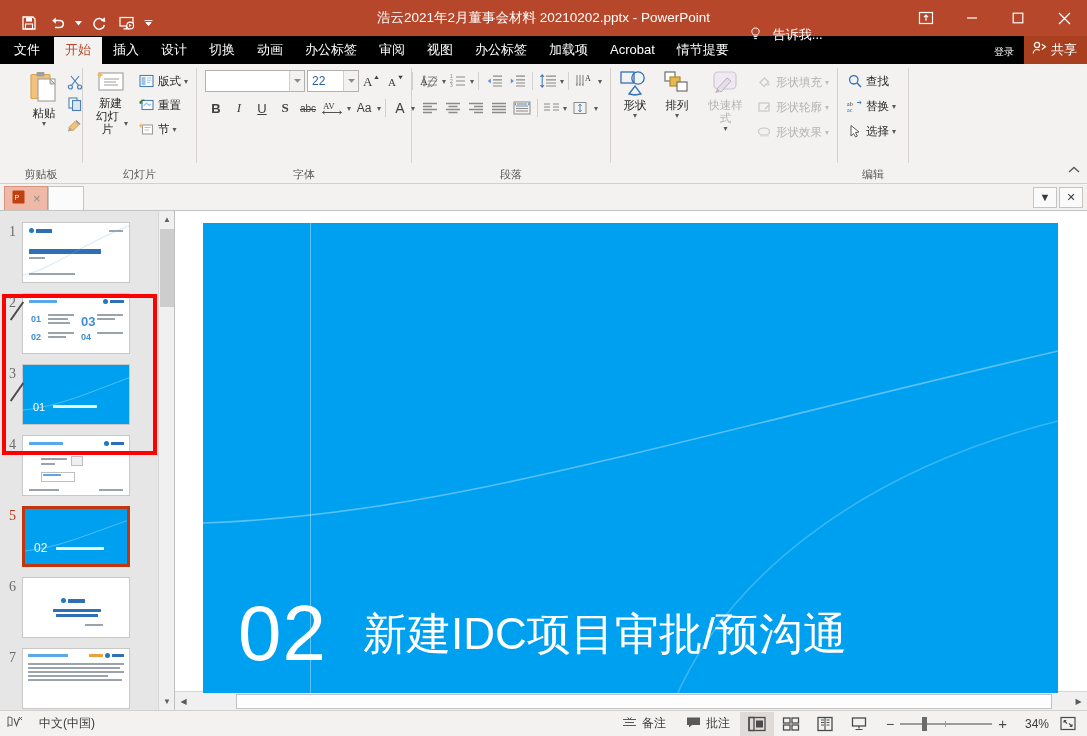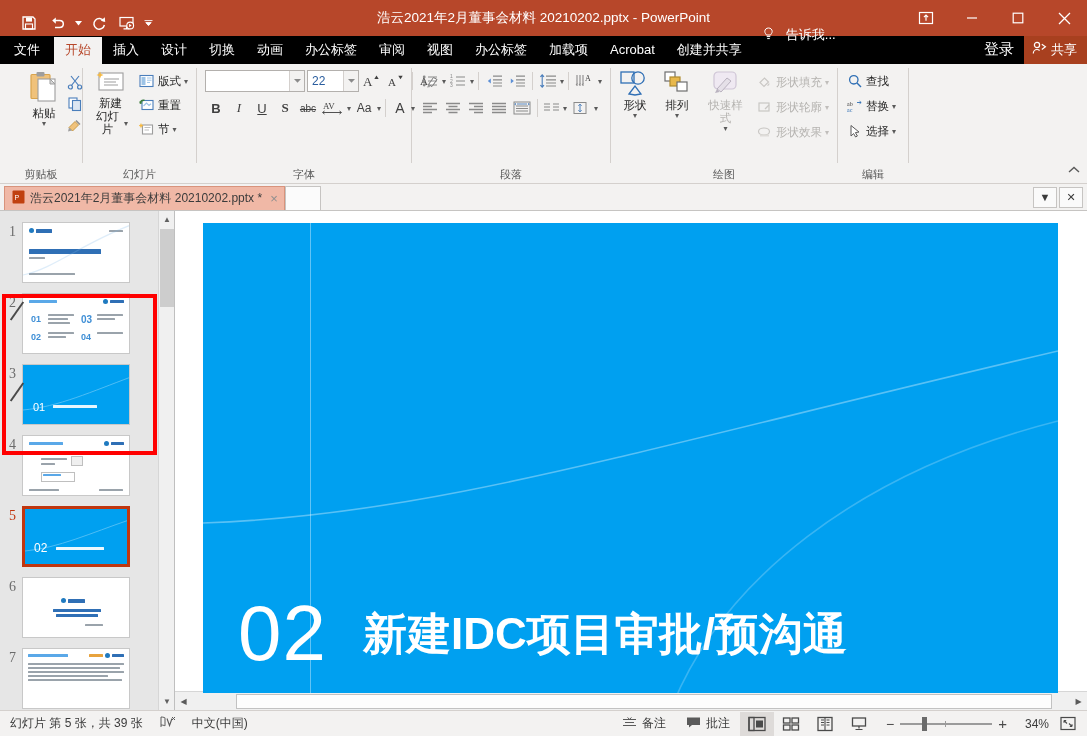--- a/index.html
+++ b/index.html
@@ -40,21 +40,21 @@
     flex: 0 0 28px; position: relative;
   }
   .rtab {
     font-size: 13px; color: #fff; padding: 4px 11px 5px 11px; line-height: 18px;
     white-space: nowrap;
   }
   .rtab.active { background: #f3f2f1; color: #b7472a; }
   .rtab.file { padding: 4px 14px 5px 14px; }
   .tellme { display: flex; align-items: center; gap: 12px; color: #fff; font-size: 13px; padding: 4px 8px 20px 10px;}
   .tabstrip-right { margin-left: auto; display: flex; align-items: flex-end; height: 28px; }
-  .signin { font-size: 15px; color: #fff; padding: 4px 10px 5px 10px; }
+  .signin { font-size: 10px; color: #fff; padding: 4px 10px 5px 10px; }
   .share {
     font-size: 13px; color: #fff; padding: 4px 10px 5px 8px; display: flex; align-items: center; gap: 4px;
     background: #a8401f; height: 28px;
   }
 
   
   .ribbon {
     flex: 0 0 120px; height: 120px; background: #f3f2f1;
     border-bottom: 1px solid #d4d0cd; display: flex; position: relative;
   }
@@ -181,21 +181,21 @@
     position: absolute; left: 28px; top: 12px; width: 855px; height: 481px;
     background: #00a0f0; overflow: hidden;
   }
   .slide .vline { position: absolute; left: 107px; top: 0; bottom: 0; width: 1px; background: rgba(255,255,255,0.38); }
   .slide .num {
     position: absolute; left: 35px; bottom: 32px; color: #fff; font-size: 78px; line-height: 78px;
     font-weight: 300; letter-spacing: 1px;
   }
   .slide .title {
     position: absolute; left: 160px; bottom: 44px; color: #fff; font-size: 44px; line-height: 52px;
-    font-weight: 700;
+    font-weight: 400;
   }
   .slide svg.curve { position: absolute; left: 0; top: 0; width: 100%; height: 100%; }
 
   
   .hscroll {
     flex: 0 0 19px; height: 19px; background: #f0f0f0; display: flex; align-items: center;
     border-top: 1px solid #d6d6d6; padding: 0 0 0 0;
   }
   .hsb-arrow { width: 17px; height: 17px; display: flex; align-items: center; justify-content: center; font-size: 8px; color: #5a5a5a;}
   .hsb-track { flex: 1; height: 17px; position: relative; background: #f0f0f0; }
@@ -301,21 +301,21 @@
     <div class="rtab">插入</div>
     <div class="rtab">设计</div>
     <div class="rtab">切换</div>
     <div class="rtab">动画</div>
     <div class="rtab">办公标签</div>
     <div class="rtab">审阅</div>
     <div class="rtab">视图</div>
     <div class="rtab">办公标签</div>
     <div class="rtab">加载项</div>
     <div class="rtab">Acrobat</div>
-    <div class="rtab">创建并共享</div>
+    <div class="rtab">情节提要</div>
     <div class="tellme">
       <span>
         <svg width="11" height="14" viewBox="0 0 11 14">
             <path d="M5.5 1C3.3 1 1.8 2.5 1.8 4.4c0 1.6 1.2 2.4 1.6 3.6h4.2c.4-1.2 1.6-2 1.6-3.6C9.2 2.5 7.7 1 5.5 1z" fill="none" stroke="#fff" stroke-width="1"></path>
             <path d="M3.7 9.6h3.6M4.2 11.6h2.6" stroke="#fff" stroke-width="1"></path>
           </svg>
       </span>
       <span>告诉我...</span>
     </div>
     <div class="tabstrip-right">
@@ -662,21 +662,20 @@
               <svg width="15" height="14" viewBox="0 0 15 14">
                   <ellipse cx="7" cy="6.5" rx="5.5" ry="3.5" fill="none" stroke="#c9c7c4" stroke-width="1.2"></ellipse>
                   <path d="M3 10.5h9" stroke="#dedcd9" stroke-width="2"></path>
                 </svg>
             </span>
             <span>形状效果</span>
             <span class="caret-down" style="color:#c0bebb">▾</span>
           </div>
         </div>
       </div>
-      <div class="grp-label">绘图</div>
     </div>
     <div class="grp-sep"></div>
 
     <div class="grp" style="width:70px">
       <div class="grp-body" style="flex-direction:column; padding-left:6px; padding-top:6px; gap:3px;">
         <div class="smallbtn">
           <span class="iconbox">
             <svg width="14" height="14" viewBox="0 0 14 14">
                 <circle cx="5.8" cy="5.8" r="4.2" fill="none" stroke="#2f6fb5" stroke-width="1.3"></circle>
                 <path d="M9 9l4 4" stroke="#2f6fb5" stroke-width="1.5"></path>
@@ -718,21 +717,20 @@
   </div>
 
   <div class="doctabs">
     <div class="doctab">
       <span>
         <svg width="13" height="14" viewBox="0 0 13 14">
             <rect x="0.5" y="0.5" width="12" height="13" rx="1" fill="#c0400f"></rect>
             <text x="2.5" y="10" font-size="7" fill="#fff" font-family="Liberation Sans, sans-serif">P</text>
           </svg>
       </span>
-      <span>浩云2021年2月董事会材料 20210202.pptx *</span>
       <span class="x">×</span>
     </div>
     <div class="doctab-empty"></div>
     <div class="doctabs-right">
       <div class="dtbtn">▼</div>
       <div class="dtbtn">✕</div>
     </div>
   </div>
 
   <div class="main">
@@ -765,21 +763,21 @@
                 <span class="tdot"></span>
                 <span class="tbar" style="width:14px;height:3px"></span>
               </div>
             <div class="tnum" style="left:8px;top:20px;font-size:9px">01</div>
             <div class="tbar g" style="position:absolute;left:25px;top:20px;width:26px;height:1.5px"></div>
             <div class="tbar g" style="position:absolute;left:25px;top:24px;width:20px;height:1.5px"></div>
             <div class="tbar g" style="position:absolute;left:25px;top:28px;width:22px;height:1.5px"></div>
             <div class="tnum" style="left:8px;top:38px;font-size:9px">02</div>
             <div class="tbar g" style="position:absolute;left:25px;top:38px;width:26px;height:1.5px"></div>
             <div class="tbar g" style="position:absolute;left:25px;top:42px;width:18px;height:1.5px"></div>
-            <div class="tnum" style="left:58px;top:20px;font-size:10px">03</div>
+            <div class="tnum" style="left:58px;top:20px;font-size:13px">03</div>
             <div class="tbar g" style="position:absolute;left:74px;top:20px;width:26px;height:1.5px"></div>
             <div class="tbar g" style="position:absolute;left:74px;top:24px;width:18px;height:1.5px"></div>
             <div class="tnum" style="left:58px;top:38px;font-size:9px">04</div>
             <div class="tbar g" style="position:absolute;left:74px;top:38px;width:26px;height:1.5px"></div>
           </div>
         </div>
 
         <div class="thumbrow">
           <div class="thumbnum">3</div>
           <div class="thumb blue">
@@ -879,23 +877,20 @@
         <div class="hsb-arrow">◀</div>
         <div class="hsb-track">
           <div class="hsb-thumb"></div>
         </div>
         <div class="hsb-arrow">▶</div>
       </div>
     </div>
   </div>
 
   <div class="statusbar">
-    <div class="sb-item">
-      <span>幻灯片 第 5 张，共 39 张</span>
-    </div>
     <div class="sb-item" style="padding:0 6px">
       <span>
         <svg width="17" height="14" viewBox="0 0 17 14">
             <path d="M2 2v10M2 2c2.5 0 4 .8 4 .8v8S4.5 10 2 10" fill="none" stroke="#5a5a5a" stroke-width="1"></path>
             <path d="M8 3.5l2.5 7 2.5-7" fill="none" stroke="#5a5a5a" stroke-width="1.1"></path>
             <path d="M13 2l3 3M16 2l-3 3" stroke="#5a5a5a" stroke-width="1"></path>
           </svg>
       </span>
     </div>
     <div class="sb-item">

